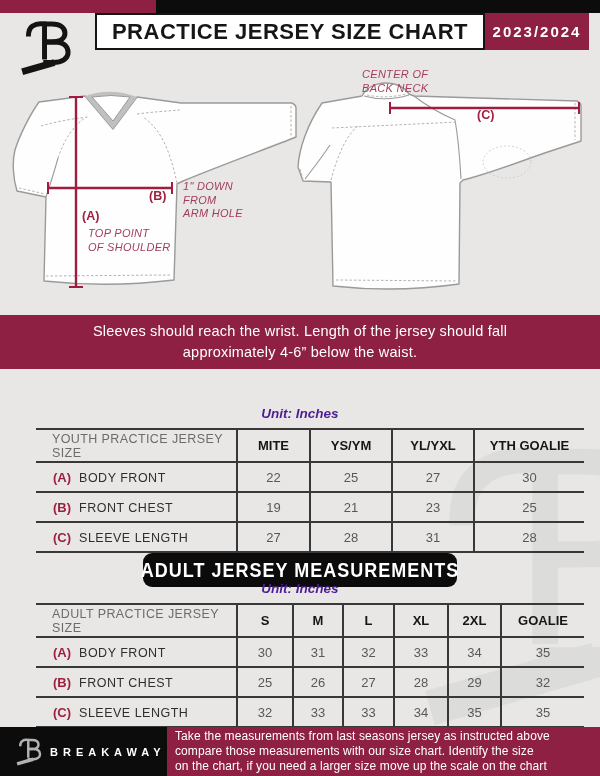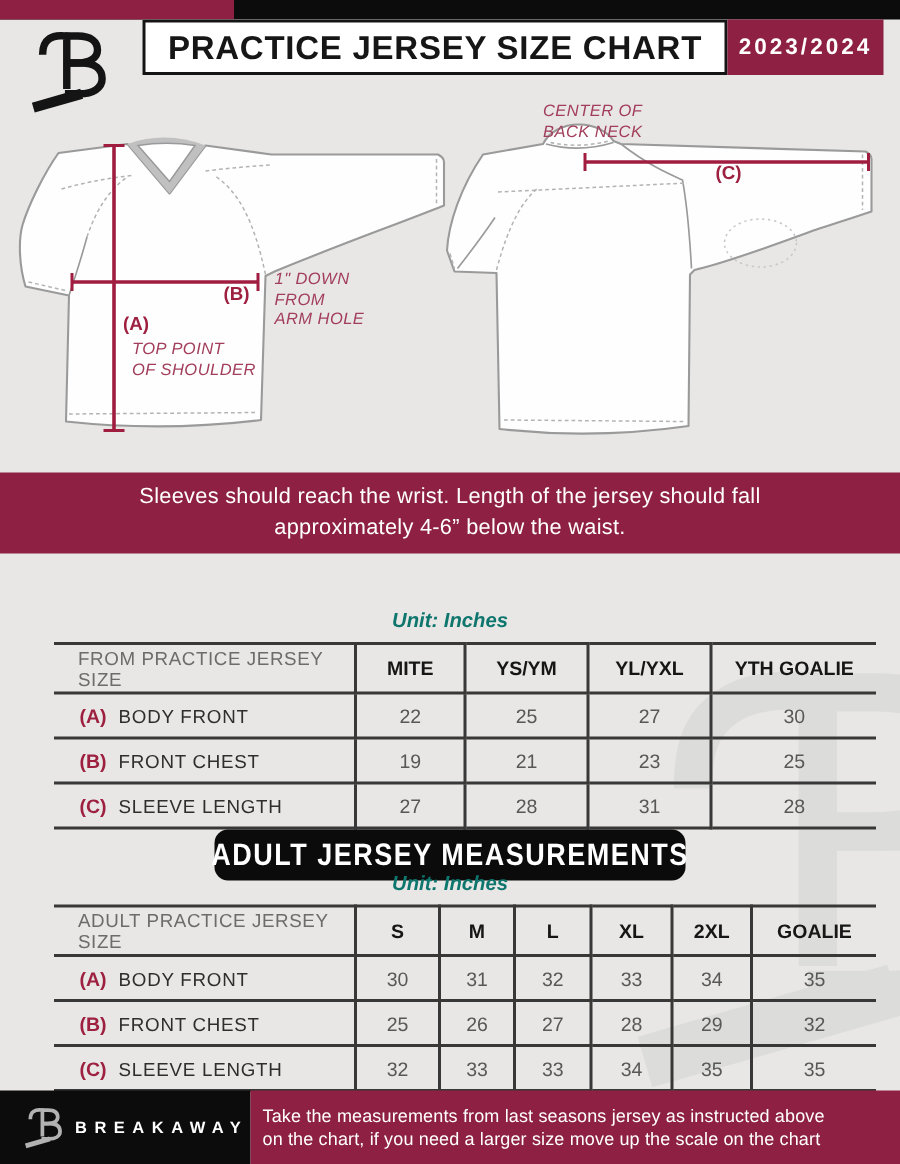--- a/index.html
+++ b/index.html
@@ -36,21 +36,21 @@
   
   .notice{position:absolute;left:0;top:315px;width:600px;height:54px;background:#8e2143;z-index:1;
     display:flex;flex-direction:column;align-items:center;justify-content:center;}
   .notice div{color:#fff;font-size:14.5px;line-height:21px;letter-spacing:.2px;}
 
   
   .pill{position:absolute;left:50%;transform:translateX(-50%);width:314px;height:34px;background:#0b0b0b;
     border-radius:9px;display:flex;align-items:center;justify-content:center;z-index:1;}
   .pill span{color:#fff;font-weight:bold;font-size:18px;letter-spacing:1px;transform:scaleY(1.15);white-space:nowrap;}
   .unit{position:absolute;left:0;width:600px;text-align:center;font-style:italic;font-weight:bold;
-    font-size:13.5px;color:#0f766e;z-index:1;}
+    font-size:13.5px;color:#4c1d95;z-index:1;}
 
   
   .tblwrap{position:absolute;left:36px;width:548px;z-index:1;}
   table{border-collapse:collapse;table-layout:fixed;width:548px;}
   th,td{border:2px solid #383838;padding:0;}
   tr > *:first-child{border-left:none;}
   tr > *:last-child{border-right:none;}
   thead th{height:31px;font-size:13px;font-weight:bold;color:#161616;text-align:center;}
   thead th.c0{ text-align:left;padding-left:16px;color:#6c6c6c;font-weight:normal;font-size:12.5px;letter-spacing:.4px;}
   tbody td{height:28px;text-align:center;font-size:13px;color:#585858;}
@@ -182,21 +182,21 @@
     <table>
       <colgroup>
           <col style="width:201px">
           <col style="width:73px">
           <col style="width:82px">
           <col style="width:82px">
           <col style="width:110px">
         </colgroup>
       <thead>
         <tr>
-          <th class="c0">FROM PRACTICE JERSEY SIZE</th>
+          <th class="c0">YOUTH PRACTICE JERSEY SIZE</th>
           <th>MITE</th>
           <th>YS/YM</th>
           <th>YL/YXL</th>
           <th>YTH GOALIE</th>
         </tr>
       </thead>
       <tbody>
         <tr>
           <td class="lbl"><span class="rkey">(A)</span><span class="rlab">BODY FRONT</span></td>
           <td>22</td>
@@ -282,17 +282,18 @@
 
   <div class="footer">
     <div class="fblack">
       <svg class="flogo" viewBox="0 0 100 100">
         <use href="#bk-mono"></use>
       </svg>
       <div class="fbrand">BREAKAWAY</div>
     </div>
     <div class="fmaroon">
       <div>Take the measurements from last seasons jersey as instructed above</div>
+      <div>compare those measurements with our size chart. Identify the size</div>
       <div>on the chart, if you need a larger size move up the scale on the chart</div>
     </div>
   </div>
 
 </div>
 
 </body></html>

